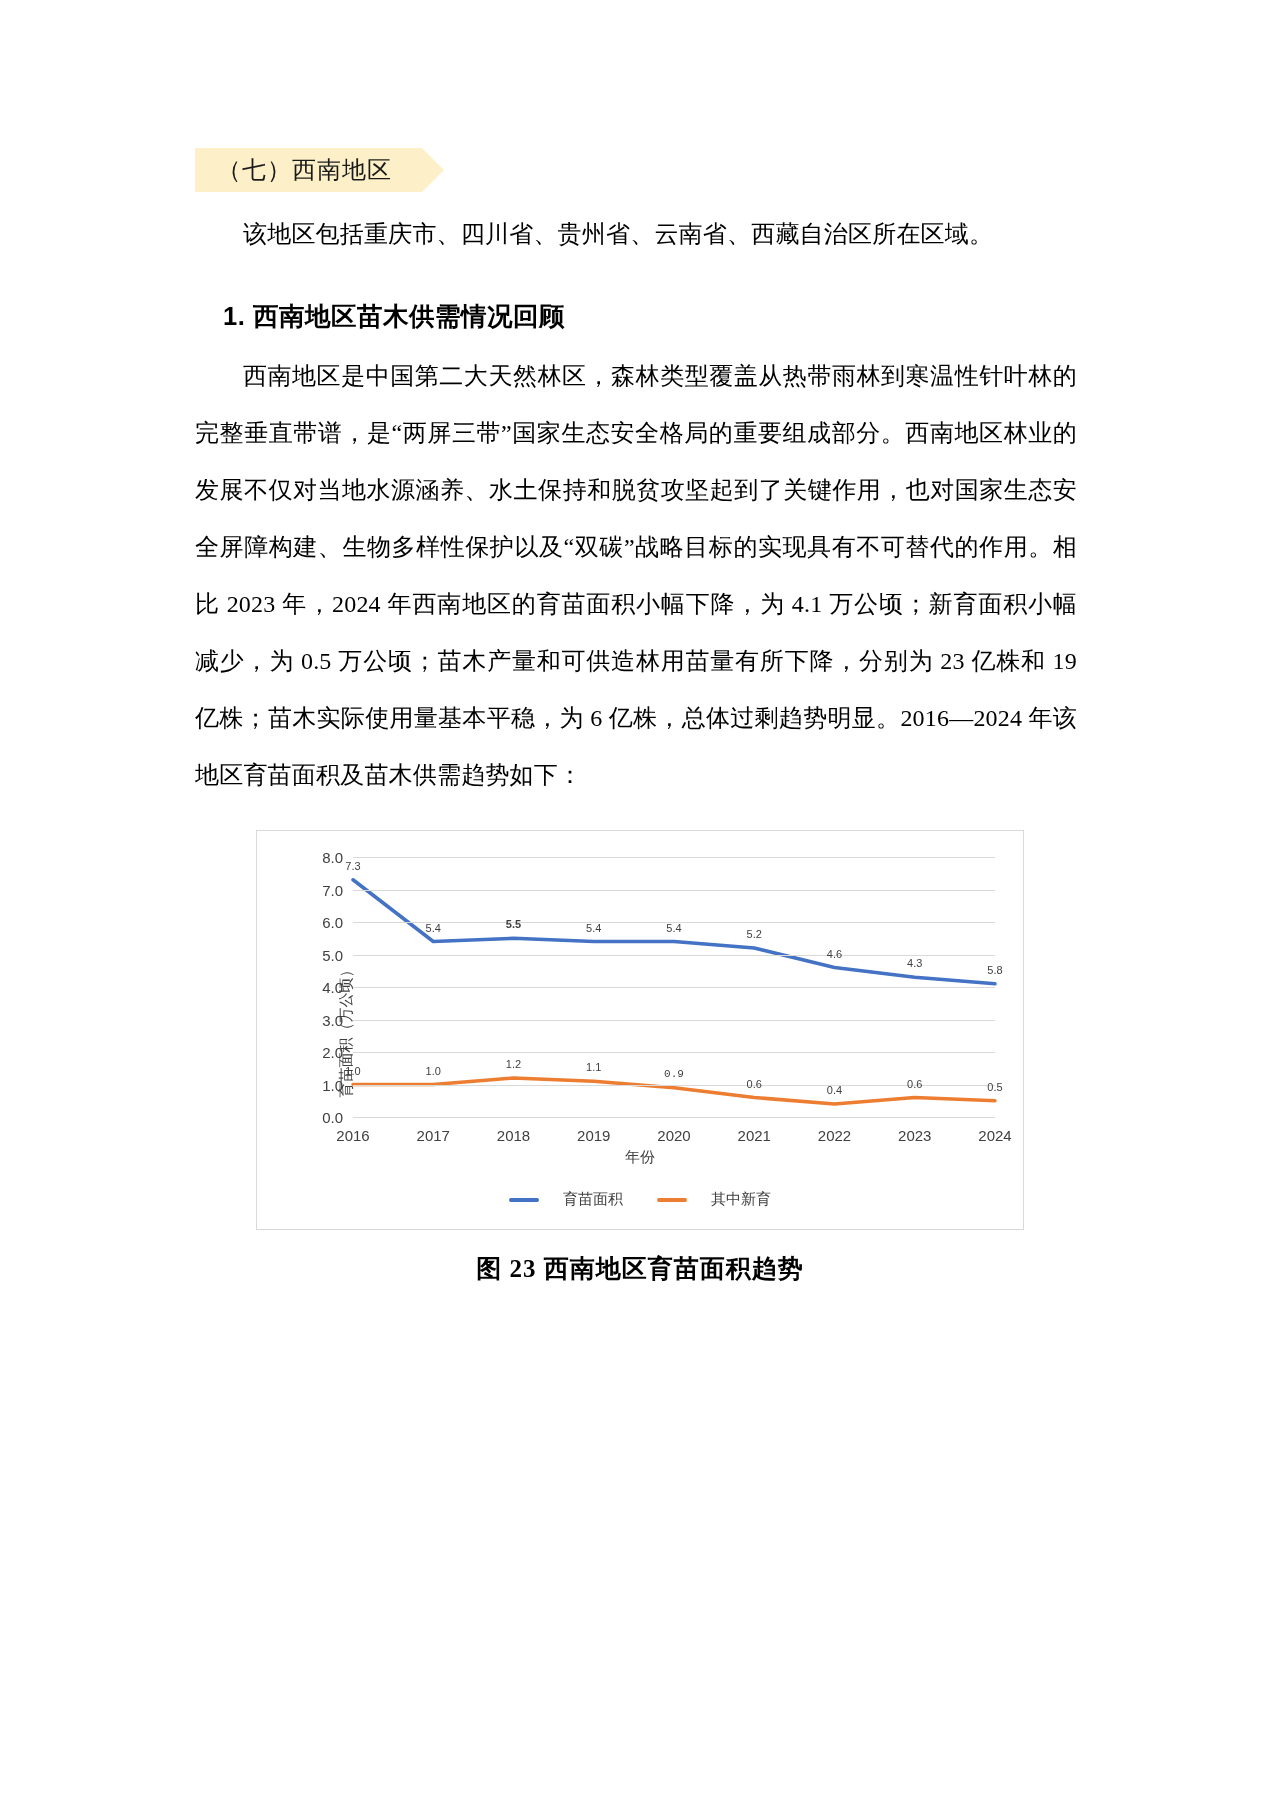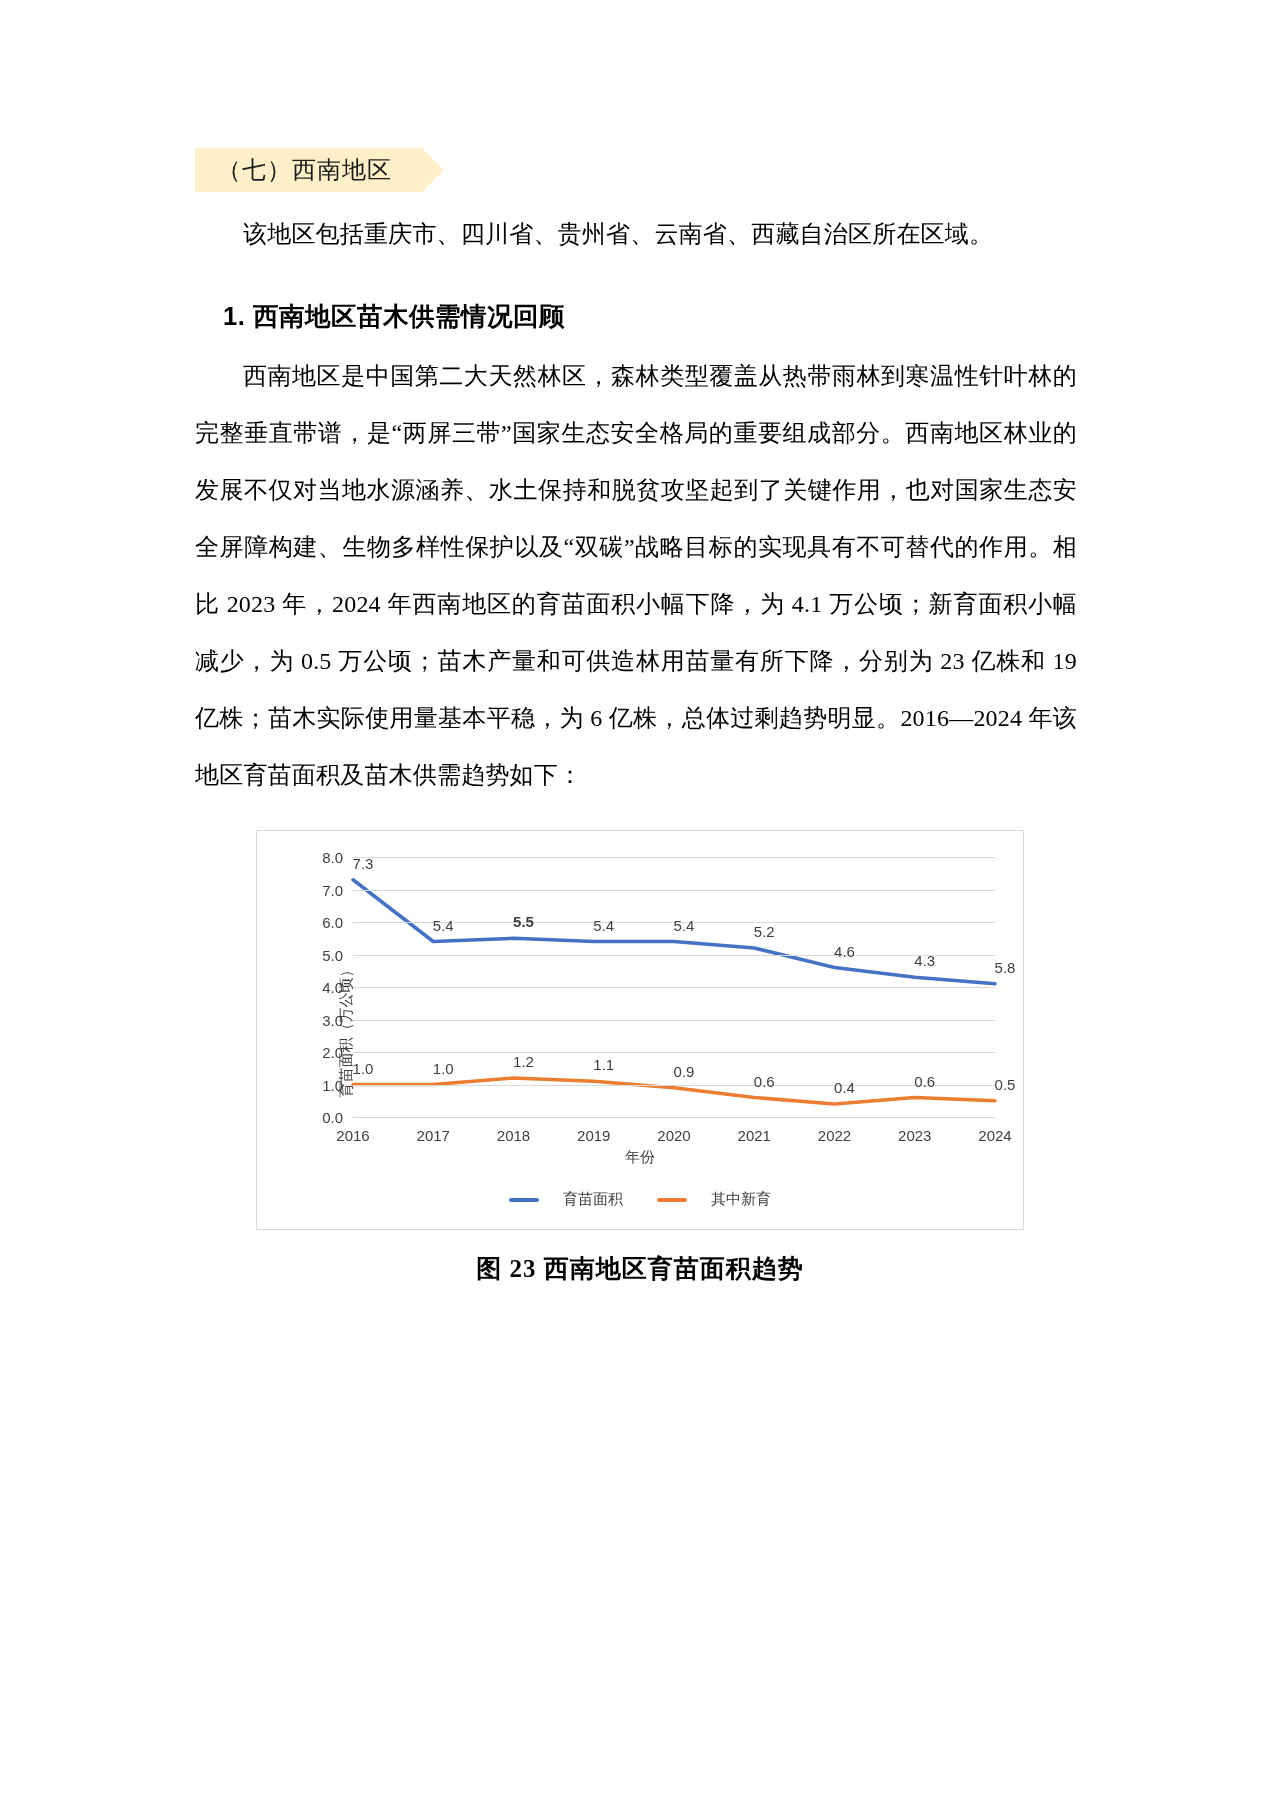--- a/index.html
+++ b/index.html
@@ -127,24 +127,23 @@
     transform: translateX(-50%);
     font-family: "Liberation Sans", sans-serif;
     font-size: 15px;
     color: #404040;
     white-space: nowrap;
   }
   .dlabel {
     position: absolute;
     transform: translate(-50%, -100%);
     font-family: "Liberation Sans", sans-serif;
-    font-size: 15px;
+    font-size: 11px;
     color: #3f3f3f;
     white-space: nowrap;
-    margin-left: 10px;
   }
   .legend {
     position: absolute;
     left: 0;
     right: 0;
     bottom: 20px;
     display: flex;
     justify-content: center;
     gap: 34px;
     font-family: "Liberation Sans", sans-serif;
@@ -236,21 +235,21 @@
           <div class="dlabel" style="left: 37.5%; top: calc(32.5% - 8px);">5.4</div>
           <div class="dlabel" style="left: 50%; top: calc(32.5% - 8px);">5.4</div>
           <div class="dlabel" style="left: 62.5%; top: calc(35% - 8px);">5.2</div>
           <div class="dlabel" style="left: 75%; top: calc(42.5% - 8px);">4.6</div>
           <div class="dlabel" style="left: 87.5%; top: calc(46.25% - 8px);">4.3</div>
           <div class="dlabel" style="left: 100%; top: calc(48.75% - 8px);">5.8</div>
           <div class="dlabel" style="left: 0%; top: calc(87.5% - 8px);">1.0</div>
           <div class="dlabel" style="left: 12.5%; top: calc(87.5% - 8px);">1.0</div>
           <div class="dlabel" style="left: 25%; top: calc(85% - 8px);">1.2</div>
           <div class="dlabel" style="left: 37.5%; top: calc(86.25% - 8px);">1.1</div>
-          <div class="dlabel" style="left: 50%; top: calc(88.75% - 8px);">0.9</div>
+          <div class="dlabel" style="left: 50%; top: calc(88.75% - 8px); font-family: Liberation Mono, monospace;">0.9</div>
           <div class="dlabel" style="left: 62.5%; top: calc(92.5% - 8px);">0.6</div>
           <div class="dlabel" style="left: 75%; top: calc(95% - 8px);">0.4</div>
           <div class="dlabel" style="left: 87.5%; top: calc(92.5% - 8px);">0.6</div>
           <div class="dlabel" style="left: 100%; top: calc(93.75% - 8px);">0.5</div>
         </div>
 
       <div class="legend" id="chart-legend">
           <div class="legend-item">
             <span class="legend-swatch" style="background: rgb(68, 114, 196);"></span>
             <span>育苗面积</span>

